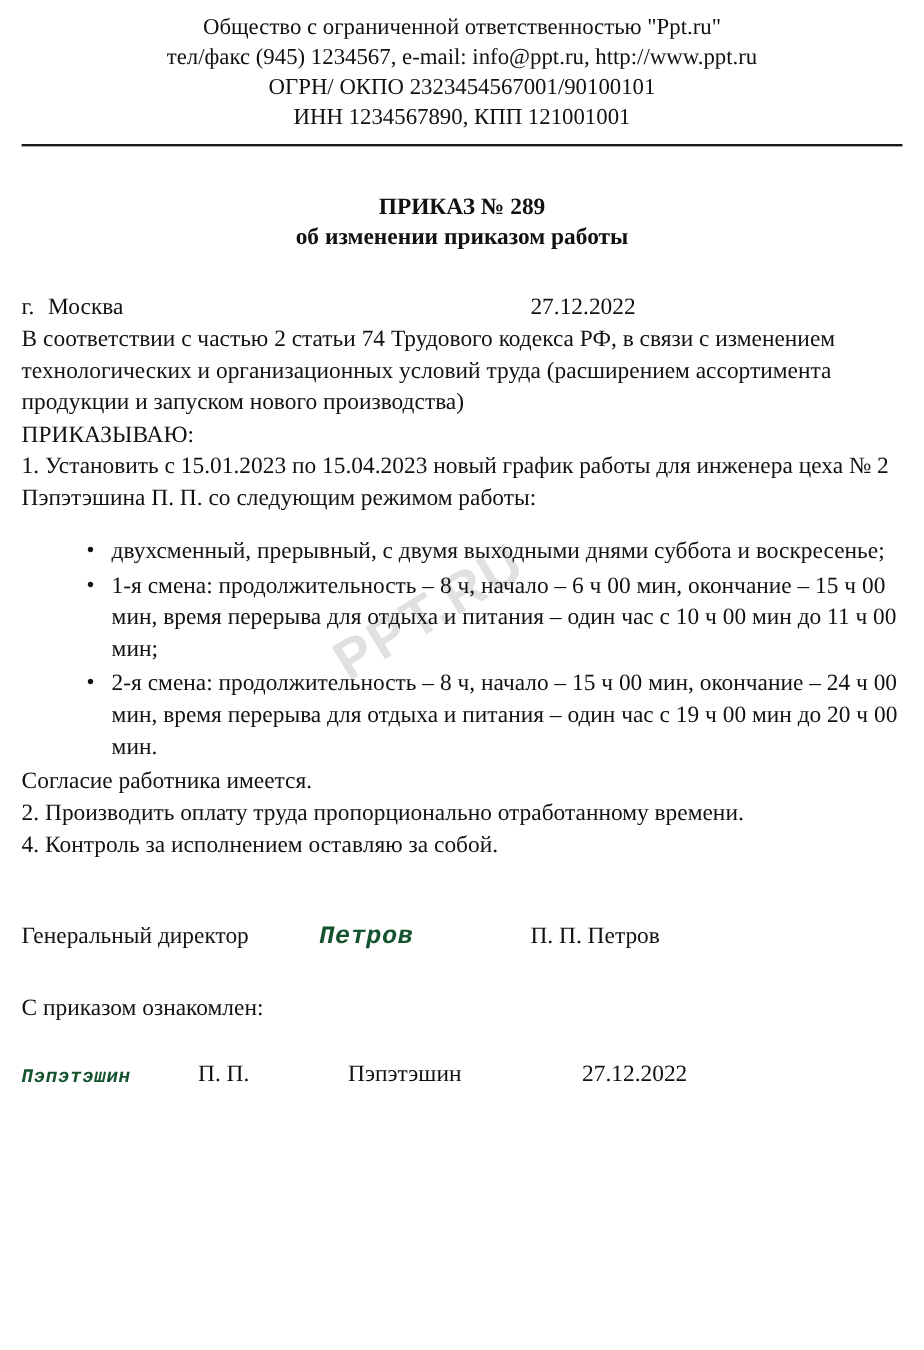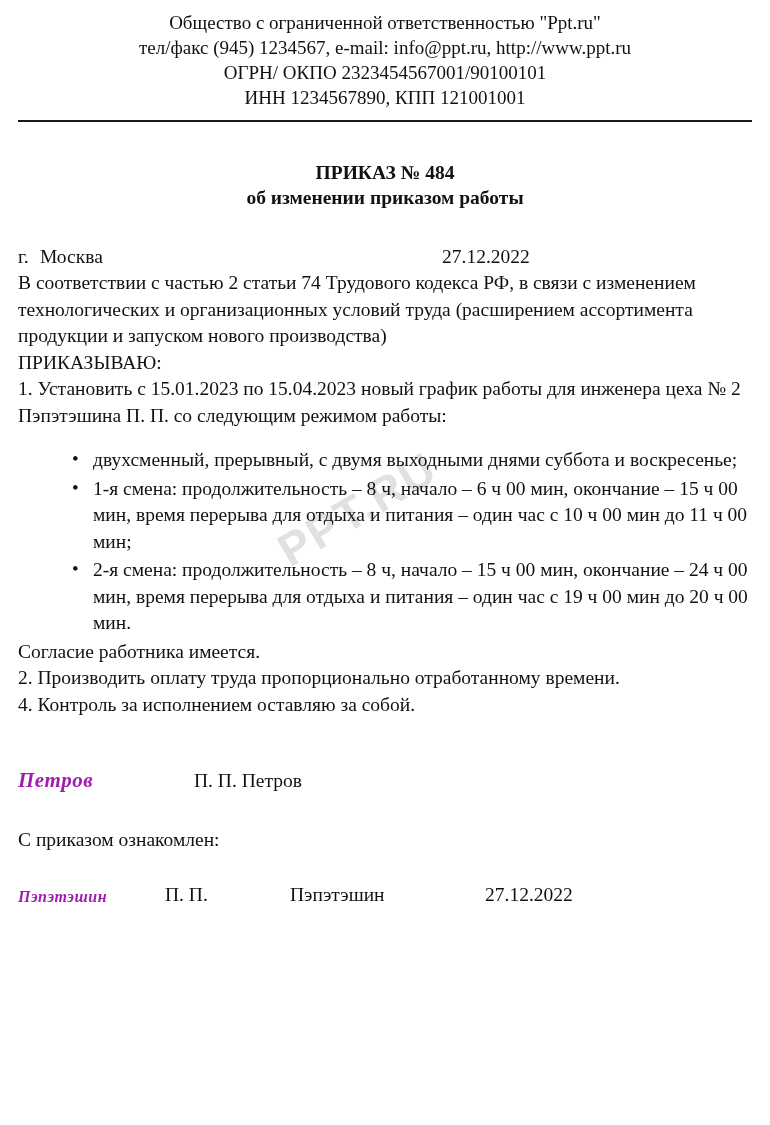--- a/index.html
+++ b/index.html
@@ -124,24 +124,24 @@
   .sign-title   { width: 248px; }
   .sign-script  { width: 176px; }
   .sign-name    { width: auto; margin-top: 12px; }
 
   .sign-row2 { display: flex; align-items: flex-end; font-size: 19.5px; }
   .sign2-script { width: 147px; }
   .sign2-name   { width: 125px; }
   .sign2-date   { width: auto; }
 
   .script {
-    font-family: Liberation Serif, serif;
+    font-family: Liberation Mono, monospace;
     font-style: italic;
     font-weight: 700;
-    color: #a21caf;
+    color: #14532d;
     letter-spacing: .5px;
   }
   .script-lg { font-size: 21px; }
   .script-sm { font-size: 16px; }
 </style>
 </head>
 <body>
 
 <div class="page">
 
@@ -152,21 +152,21 @@
     <div class="letterhead">
       <div>Общество с ограниченной ответственностью "Ppt.ru"</div>
       <div>тел/факс (945) 1234567, e-mail: info@ppt.ru, http://www.ppt.ru</div>
       <div>ОГРН/ ОКПО 2323454567001/90100101</div>
       <div>ИНН 1234567890, КПП 121001001</div>
     </div>
 
     <hr class="rule">
 
     <div class="title-block">
-      <div>ПРИКАЗ № 484</div>
+      <div>ПРИКАЗ № 289</div>
       <div>об изменении приказом работы</div>
     </div>
 
     <div class="place-date">
       <span class="place-city">г.</span>
       <span class="place-name">Москва</span>
       <span class="place-spacer"></span>
       <span class="place-dateval">27.12.2022</span>
     </div>
 
@@ -183,20 +183,21 @@
     </ul>
 
     <p class="para gap-lg">Согласие работника имеется.</p>
 
     <p class="para gap-md">2. Производить оплату труда пропорционально отработанному времени.</p>
 
     <p class="para gap-md">4. Контроль за исполнением оставляю за собой.</p>
 
 
     <div class="sign-row gap-lg" style="margin-top:38px;">
+      <span class="sign-title">Генеральный директор</span>
       <span class="sign-script script script-lg">Петров</span>
       <span class="sign-name">П. П. Петров</span>
     </div>
 
     <p class="para" style="margin-top:33px;">С приказом ознакомлен:</p>
 
     <div class="sign-row2" style="margin-top:30px;">
       <span class="sign2-script script script-sm">Пэпэтэшин</span>
       <span class="sign2-name">П. П.</span>
       <span class="sign2-name" style="width:195px;">Пэпэтэшин</span>

